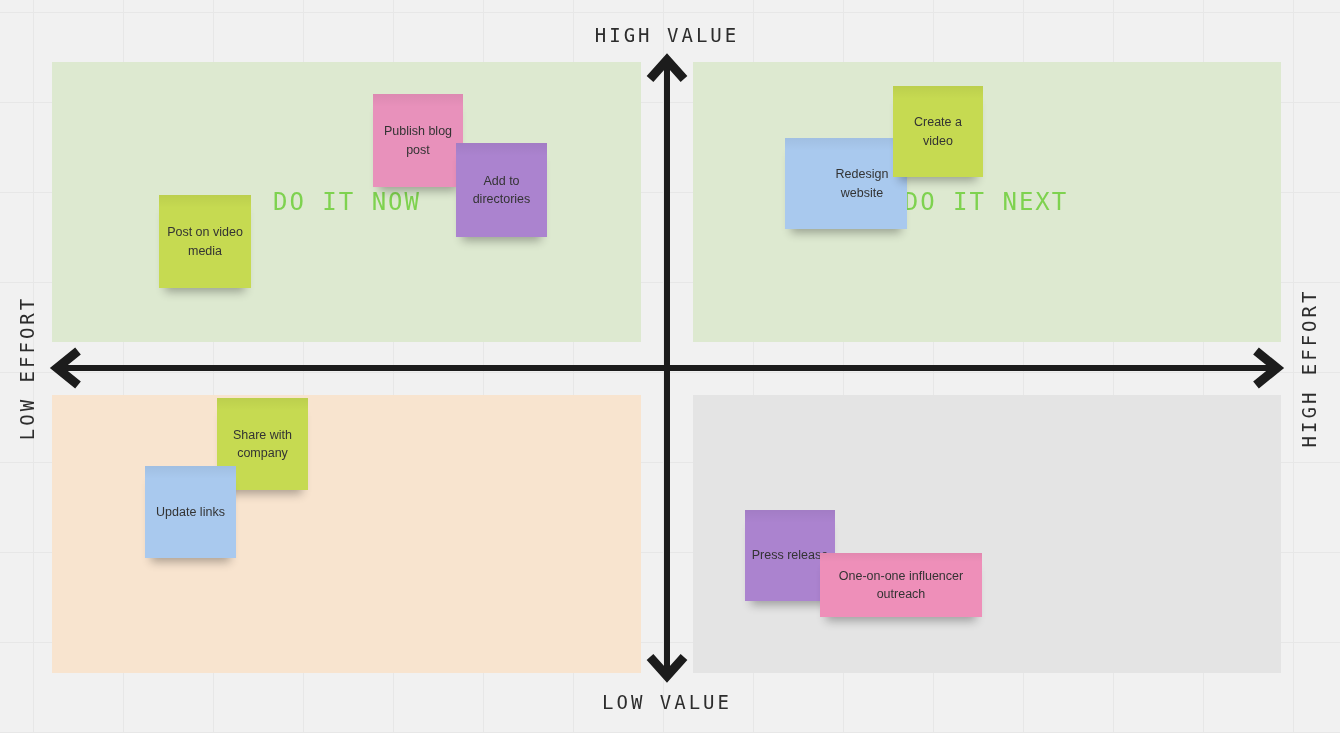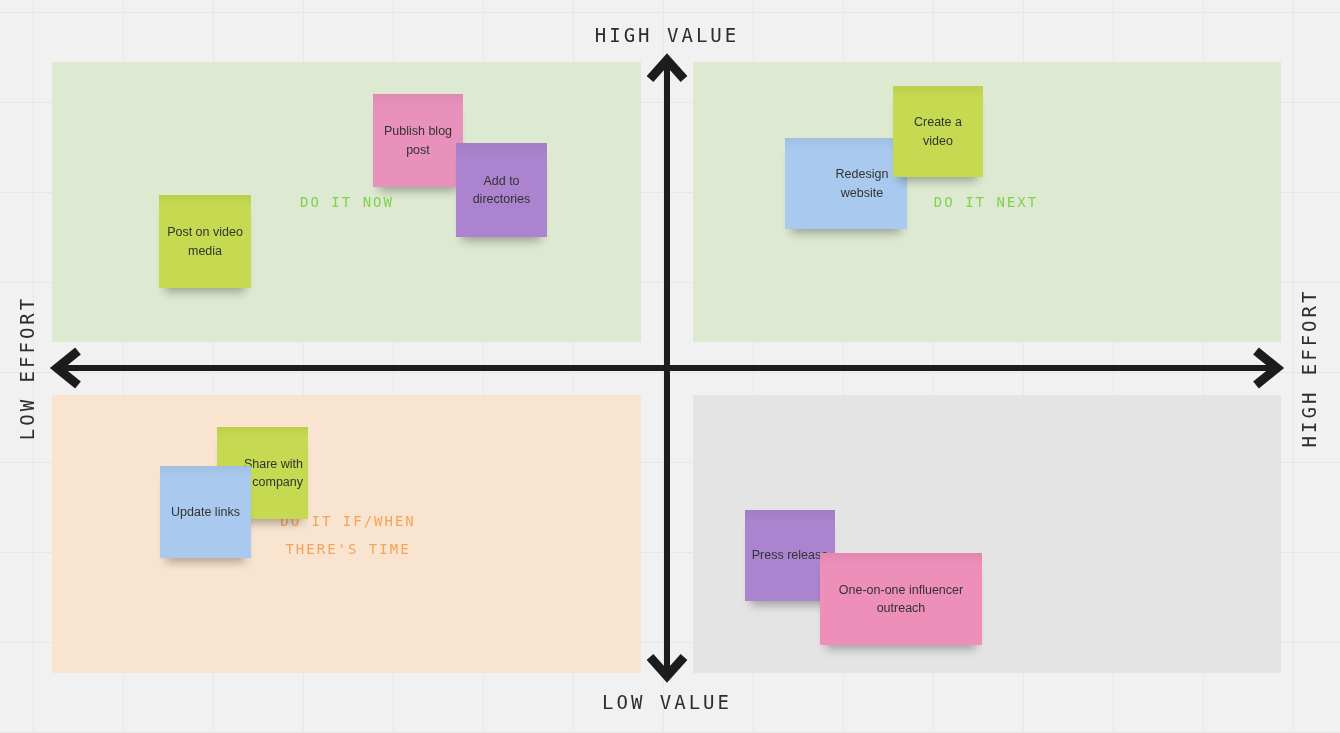--- a/index.html
+++ b/index.html
@@ -18,21 +18,21 @@
   }
   .quadrant{position:absolute}
   #q0{left:52px;top:62px;width:589px;height:280px}
   #q1{left:693px;top:62px;width:588px;height:280px}
   #q2{left:52px;top:395px;width:589px;height:278px}
   #q3{left:693px;top:395px;width:588px;height:278px}
 
   .q-label{
     position:absolute;transform:translate(-50%,-50%);
     font-family:"DejaVu Sans Mono",monospace;
-    font-size:14px;letter-spacing:2px;line-height:28px;
+    font-size:24px;letter-spacing:2px;line-height:28px;
     white-space:pre-line;text-align:center;
   }
   #ql0{left:347px;top:202px}
   #ql1{left:986px;top:202px}
   #ql2{left:348px;top:535px}
   #ql3{left:987px;top:535px}
 
   .axis-label{
     position:absolute;transform:translate(-50%,-50%);
     font-family:"DejaVu Sans Mono",monospace;
@@ -74,22 +74,20 @@
     </g>
     <g stroke="#1c1c1c" fill="none">
       <line x1="667" y1="64" x2="667" y2="672" stroke-width="6"></line>
       <polyline points="650,79 667,60 684,79" stroke-width="9"></polyline>
       <polyline points="650,657 667,676 684,657" stroke-width="9"></polyline>
     </g>
   </svg>
 
   <div class="q-label" id="ql0" style="color: rgb(126, 210, 79);">DO IT NOW</div>
   <div class="q-label" id="ql1" style="color: rgb(126, 210, 79);">DO IT NEXT</div>
-  <div class="q-label" id="ql2" style="color: rgb(243, 164, 91);">DO IT IF/WHEN
-THERE'S TIME</div>
 
   <div class="axis-label" id="axis-top">HIGH VALUE</div>
   <div class="axis-label" id="axis-bottom">LOW VALUE</div>
   <div class="axis-label" id="axis-left">LOW EFFORT</div>
   <div class="axis-label" id="axis-right">HIGH EFFORT</div>
 
   <div id="stickies">
       <div class="sticky" style="left: 373px; top: 94px; width: 90px; height: 93px; background-color: rgb(232, 145, 187);">
         <div class="sticky-text">Publish blog post</div>
       </div>
@@ -98,27 +96,27 @@
       </div>
       <div class="sticky" style="left: 159px; top: 195px; width: 92px; height: 93px; background-color: rgb(198, 218, 81);">
         <div class="sticky-text">Post on video media</div>
       </div>
       <div class="sticky" style="left: 785px; top: 138px; width: 90px; height: 91px; background-color: rgb(169, 201, 238); padding-left: 32px;">
         <div class="sticky-text">Redesign website</div>
       </div>
       <div class="sticky" style="left: 893px; top: 86px; width: 90px; height: 91px; background-color: rgb(198, 218, 81);">
         <div class="sticky-text">Create a video</div>
       </div>
-      <div class="sticky" style="left: 217px; top: 427px; width: 91px; height: 92px; background-color: rgb(198, 218, 81); text-align: right;">
+      <div class="sticky" style="left: 217px; top: 398px; width: 91px; height: 92px; background-color: rgb(198, 218, 81);">
         <div class="sticky-text">Share with company</div>
       </div>
-      <div class="sticky" style="left: 145px; top: 466px; width: 91px; height: 92px; background-color: rgb(169, 201, 238); margin-left: 15px;">
+      <div class="sticky" style="left: 145px; top: 466px; width: 91px; height: 92px; background-color: rgb(169, 201, 238);">
         <div class="sticky-text">Update links</div>
       </div>
       <div class="sticky" style="left: 745px; top: 510px; width: 90px; height: 91px; background-color: rgb(171, 131, 207);">
         <div class="sticky-text">Press release</div>
       </div>
-      <div class="sticky" style="left: 820px; top: 553px; width: 162px; height: 92px; background-color: rgb(238, 143, 185);">
+      <div class="sticky" style="left: 820px; top: 553px; width: 162px; height: 64px; background-color: rgb(238, 143, 185);">
         <div class="sticky-text">One-on-one influencer outreach</div>
       </div>
     </div>
 
 </div>
 
 </body></html>

